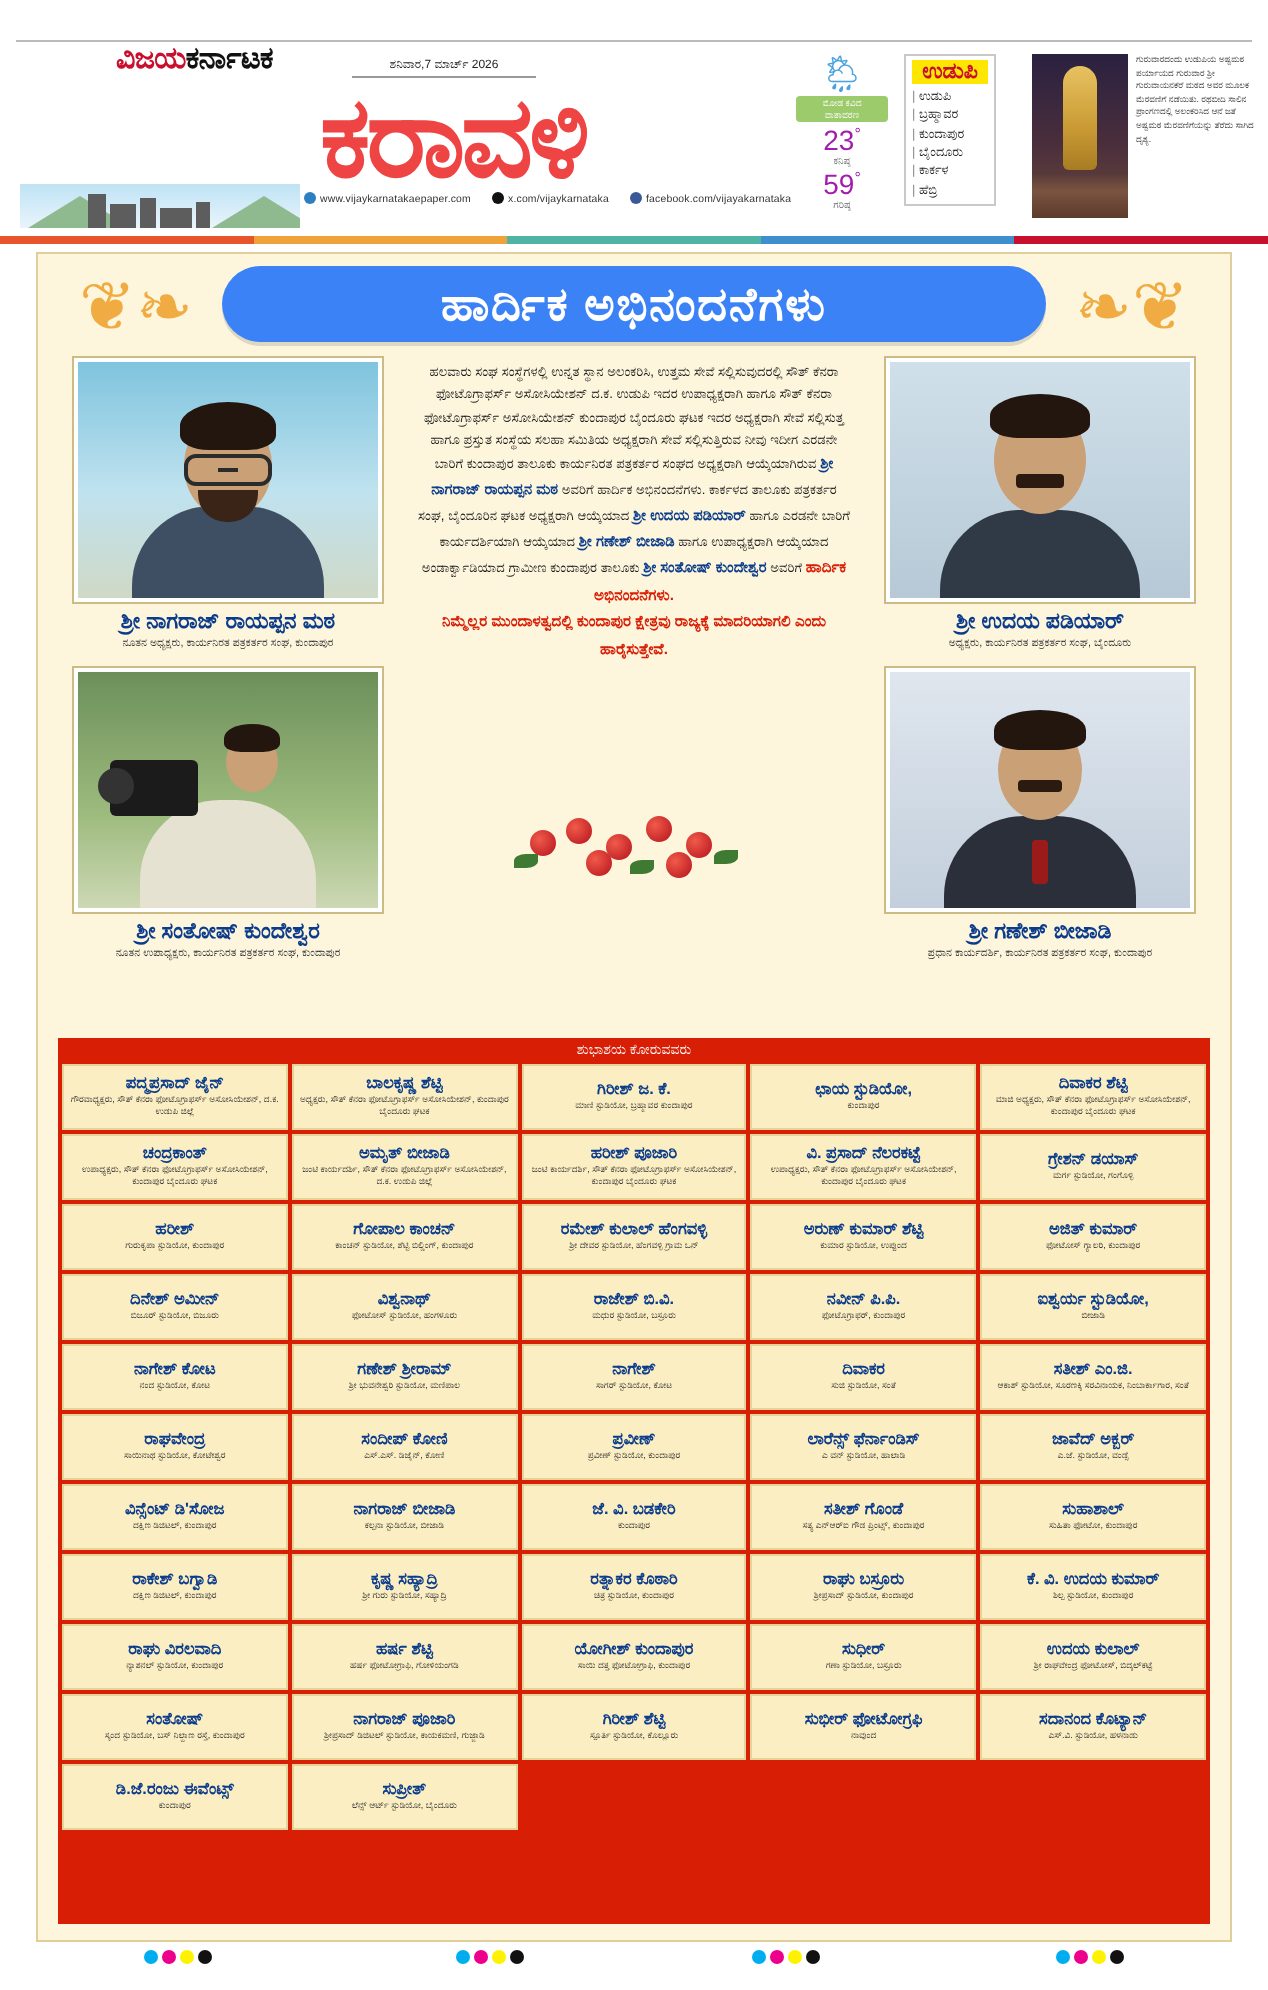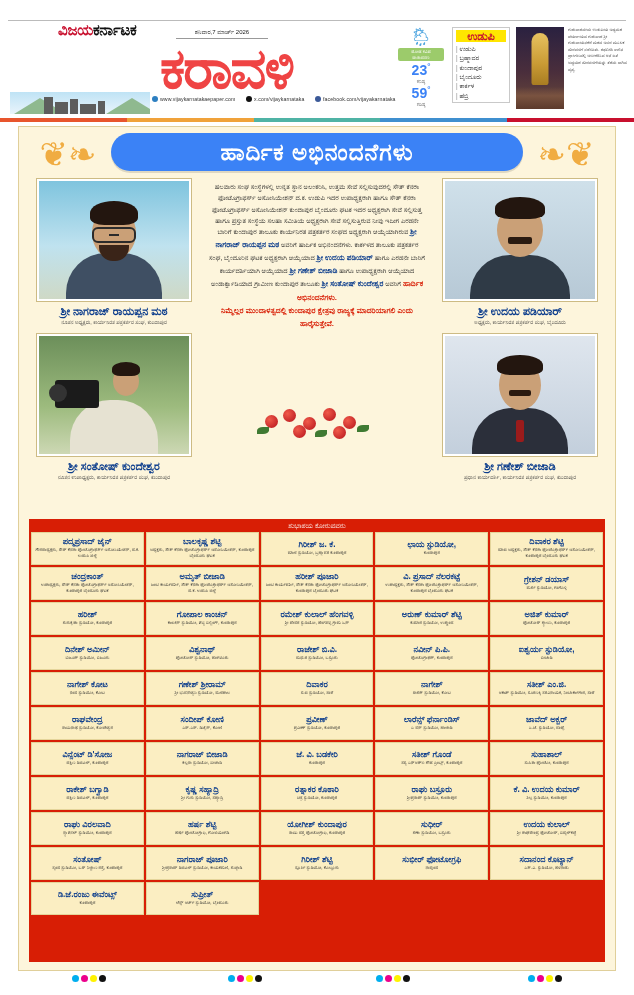--- a/index.html
+++ b/index.html
@@ -30,25 +30,25 @@
   .soc-dot{display:inline-block;width:6px;height:6px;border-radius:50%;background:#2d7fc1;vertical-align:-1px;margin-right:2px;}
   .soc-dot.fb{background:#3b5998;}
   .soc-dot.x{background:#111;}
 
   .mh-date{position:absolute;left:176px;top:29px;width:92px;text-align:center;font-size:6px;color:#222;
            border-bottom:1px solid #999;padding-bottom:2px;}
 
   .weather{position:absolute;left:398px;top:28px;width:46px;text-align:center;}
   .w-ico{font-size:18px;line-height:1;color:#4aa3df;}
   .w-chip{background:#9ccb6b;color:#fff;font-size:4.6px;border-radius:2px;padding:1px 2px;margin:2px 0;line-height:1.25;}
-  .w-temp{font-size:14px;font-weight:bold;color:#3b82f6;line-height:1.05;}
+  .w-temp{font-size:14px;font-weight:normal;color:#a21caf;line-height:1.05;}
   .w-temp sup{font-size:8px;}
   .w-lbl{font-size:5px;color:#666;margin-bottom:1px;}
 
-  .edition{position:absolute;left:452px;top:27px;width:58px;border:1px solid #c9c9c9;padding:2px 3px;box-sizing:border-box;}
+  .edition{position:absolute;left:452px;top:27px;width:46px;border:1px solid #c9c9c9;padding:2px 3px;box-sizing:border-box;}
   .ed-name{background:#ffe600;color:#c8102e;font-weight:bold;font-size:11px;text-align:center;line-height:1.1;}
   .ed-list{margin-top:2px;}
   .ed-city{font-size:6.4px;color:#222;line-height:1.45;border-bottom:0;}
   .ed-city::before{content:"| ";color:#888;}
 
   .mh-photo{position:absolute;left:516px;top:27px;width:48px;height:82px;overflow:hidden;background:#1b1630;}
   .mhp-sky{position:absolute;inset:0;background:linear-gradient(#2a2140,#4a2e3c 55%,#6b4a3a);}
   .mhp-idol{position:absolute;left:50%;top:6px;transform:translateX(-50%);width:17px;height:52px;border-radius:9px 9px 3px 3px;
             background:linear-gradient(#e8c260,#c99a34 60%,#a87c22);}
   .mhp-crowd{position:absolute;left:0;right:0;bottom:0;height:22px;background:linear-gradient(transparent,#7a5340 40%,#5c3a2c);}
@@ -356,26 +356,26 @@
           </div>
           <div class="cell">
             <div class="cell-name">ನಾಗೇಶ್ ಕೋಟ</div>
             <div class="cell-sub">ನಂದ ಸ್ಟುಡಿಯೋ, ಕೋಟ</div>
           </div>
           <div class="cell">
             <div class="cell-name">ಗಣೇಶ್ ಶ್ರೀರಾಮ್</div>
             <div class="cell-sub">ಶ್ರೀ ಭುವನೇಶ್ವರಿ ಸ್ಟುಡಿಯೋ, ಮಣಿಪಾಲ</div>
           </div>
           <div class="cell">
+            <div class="cell-name">ನಾಗೇಶ್</div>
+            <div class="cell-sub">ಸಾಗರ್ ಸ್ಟುಡಿಯೋ, ಕೋಟ</div>
+          </div>
+          <div class="cell">
             <div class="cell-name">ದಿವಾಕರ</div>
             <div class="cell-sub">ಸುಜಿ ಸ್ಟುಡಿಯೋ, ಸಂತೆ</div>
-          </div>
-          <div class="cell">
-            <div class="cell-name">ನಾಗೇಶ್</div>
-            <div class="cell-sub">ಸಾಗರ್ ಸ್ಟುಡಿಯೋ, ಕೋಟ</div>
           </div>
           <div class="cell">
             <div class="cell-name">ಸತೀಶ್ ಎಂ.ಜಿ.</div>
             <div class="cell-sub">ಆಕಾಶ್ ಸ್ಟುಡಿಯೋ, ಸೂರಣಕ್ಕಿ ಸರವಿನಾಯಕ, ನಿಂಬಾರ್ಕಾಗಾರ, ಸಂತೆ</div>
           </div>
           <div class="cell">
             <div class="cell-name">ರಾಘವೇಂದ್ರ</div>
             <div class="cell-sub">ಸಾಯಿನಾಥ ಸ್ಟುಡಿಯೋ, ಕೋಟೇಶ್ವರ</div>
           </div>
           <div class="cell">

